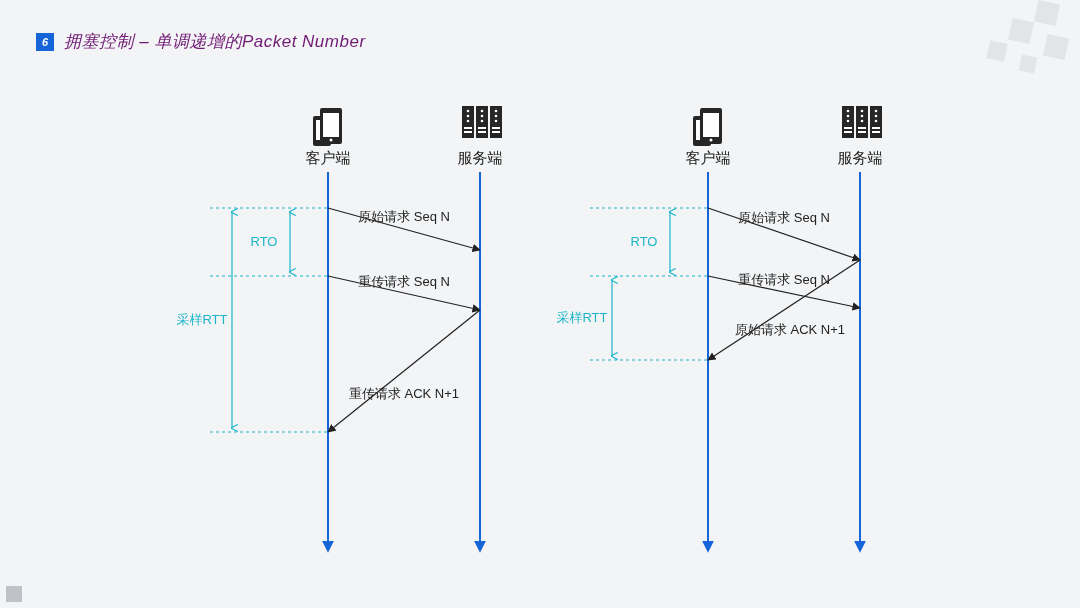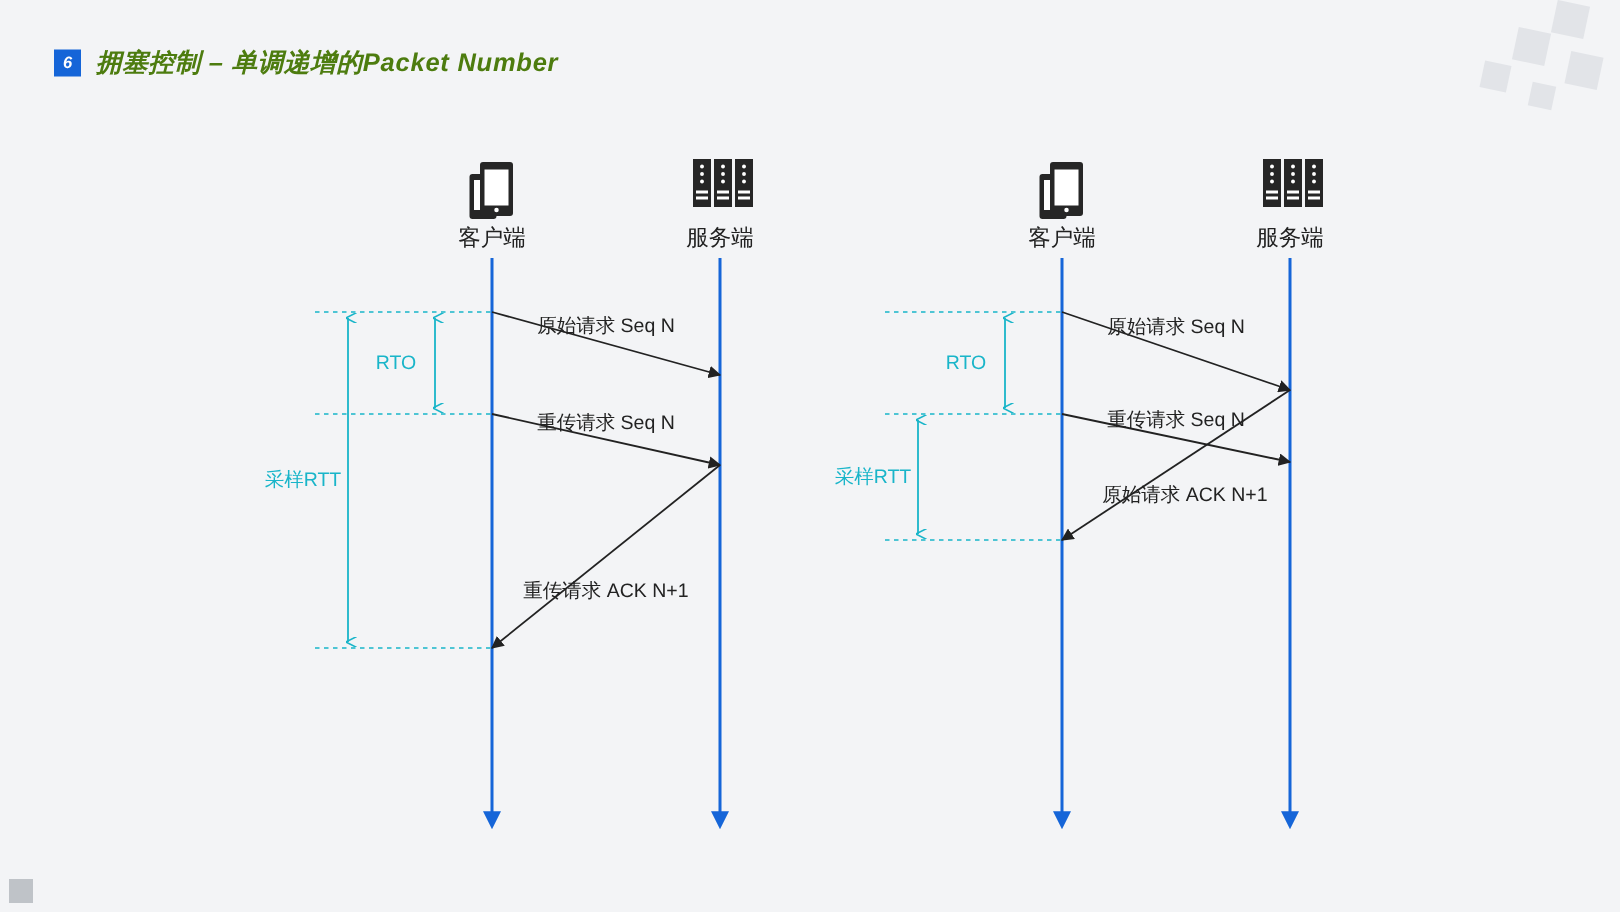--- a/index.html
+++ b/index.html
@@ -17,21 +17,21 @@
     position: absolute; top: 30px; left: 36px;
     display: flex; align-items: center; gap: 10px;
   }
   .slide-num {
     background: #1565d8; color: #fff;
     font-size: 11px; font-weight: bold;
     width: 18px; height: 18px; line-height: 18px; text-align: center;
     font-style: italic;
   }
   .slide-title {
-    color: #4d7c0f; font-weight: bold; font-size: 17px;
+    color: #701a75; font-weight: normal; font-size: 17px;
     font-style: italic; letter-spacing: 0.5px;
   }
   .stage { position: absolute; inset: 0; }
   .endpoint-label { font-size: 15px; fill: #222; text-anchor: middle; }
   .timeline { stroke: #1565d8; stroke-width: 2; }
   .timeline-arrow { fill: #1565d8; }
   .msg-line { stroke: #222; stroke-width: 1.2; fill: none; }
   .msg-arrow { fill: #222; }
   .msg-label { font-size: 13px; fill: #222; text-anchor: middle; }
   .bracket { stroke: #19b5c9; stroke-width: 1.2; fill: none; }

